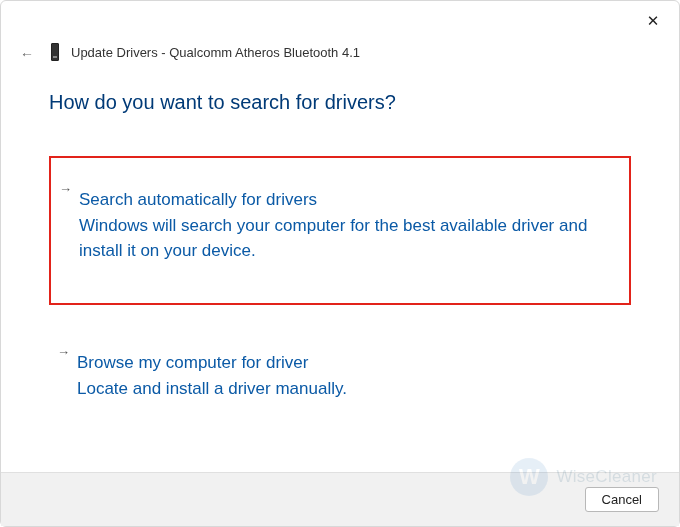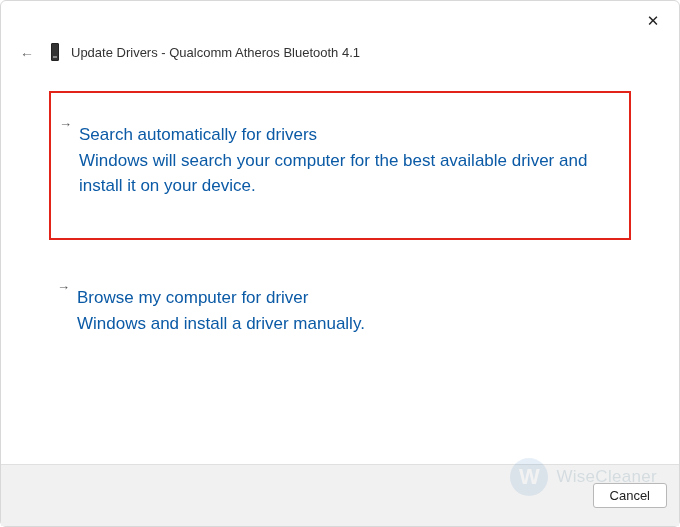--- a/index.html
+++ b/index.html
@@ -107,27 +107,27 @@
       margin-bottom: 4px;
       margin-top: 16px;
     }
     .opt-desc {
       font-size: 17px;
       color: #0b5aa6;
       line-height: 1.45;
       max-width: 520px;
     }
     .footer {
-      height: 62px;
+      height: 54px;
       background: #f1f1f1;
       border-top: 1px solid #e0e0e0;
       display: flex;
       justify-content: flex-end;
       align-items: center;
-      padding-right: 12px;
+      padding-right: 20px;
     }
     .cancel-btn {
       background: #ffffff;
       border: 1px solid #b8b8b8;
       border-radius: 3px;
       padding: 4px 16px;
       font-size: 13px;
       color: #222;
       cursor: pointer;
       font-family: inherit;
@@ -167,31 +167,32 @@
 
   <div class="close-btn">✕</div>
 
   <div class="header">
     <div class="back-arrow">←</div>
     <div class="device-icon"></div>
     <div class="title">Update Drivers - Qualcomm Atheros Bluetooth 4.1</div>
   </div>
 
   <div class="content">
+    <h1 class="heading">How do you want to search for drivers?</h1>
 
     <div class="option highlight">
       <span class="opt-arrow">→</span>
       <div class="opt-title">Search automatically for drivers</div>
       <div class="opt-desc">Windows will search your computer for the best available driver and install it on your device.</div>
     </div>
 
     <div class="option">
       <span class="opt-arrow">→</span>
       <div class="opt-title">Browse my computer for driver</div>
-      <div class="opt-desc">Windows and install a driver manually.</div>
+      <div class="opt-desc">Locate and install a driver manually.</div>
     </div>
   </div>
 
   <div class="footer">
     <button class="cancel-btn">Cancel</button>
   </div>
 
   <div class="watermark">
     <div class="wm-circle">W</div>
     <div class="wm-text">WiseCleaner</div>

